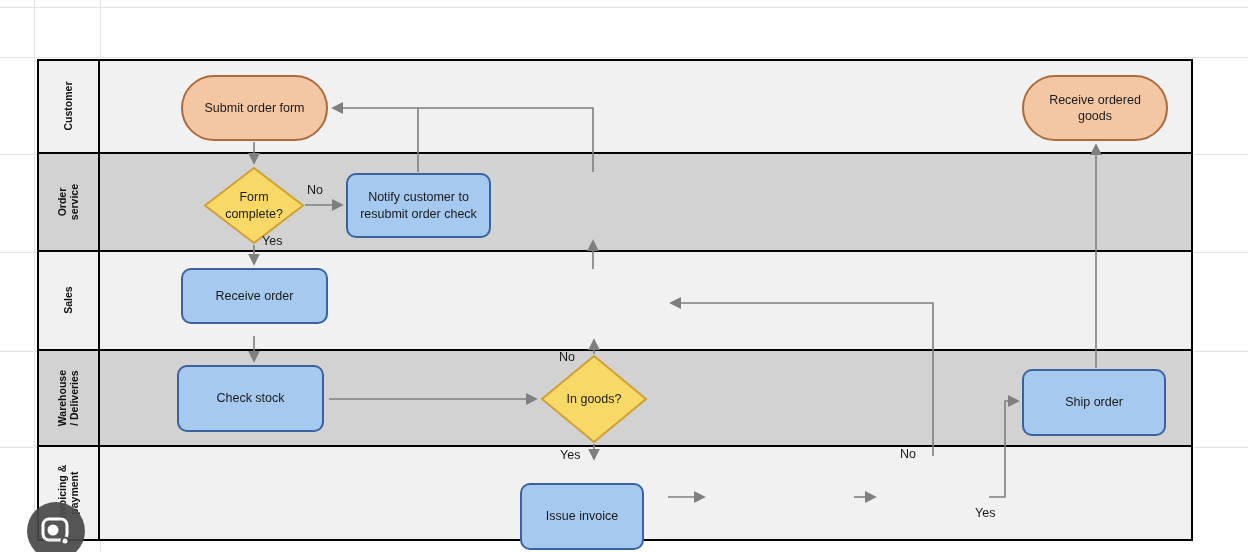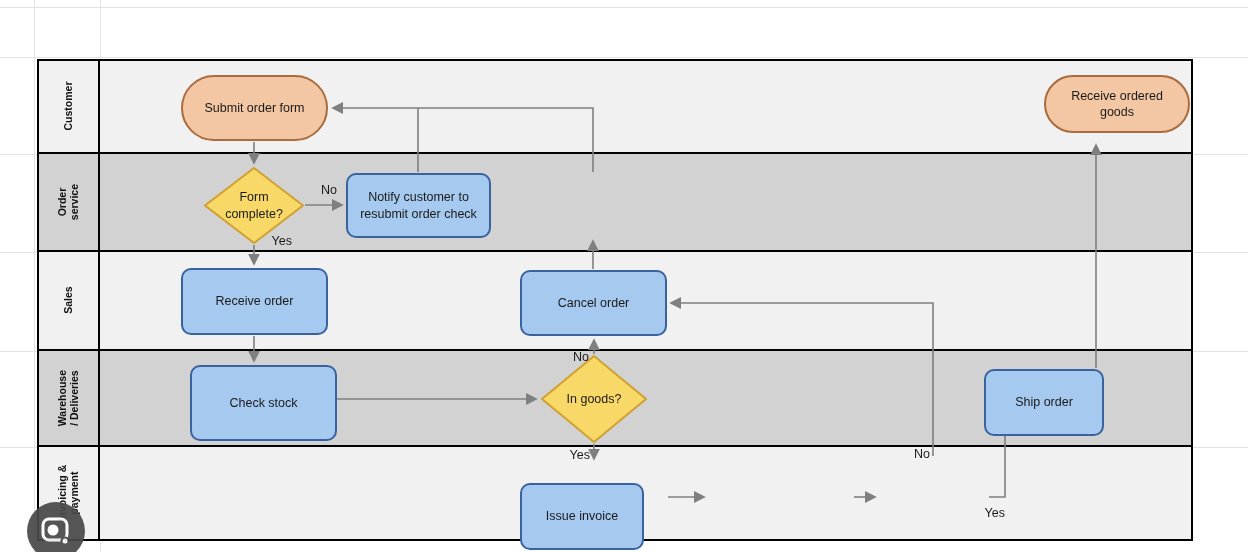--- a/index.html
+++ b/index.html
@@ -34,21 +34,21 @@
         border-radius:10px;padding:4px 11px;}
   .terminator{background:var(--terminator-fill,#f3c7a3);border:2px solid var(--terminator-stroke,#aa6b3e);
               border-radius:33px;padding:4px 16px;}
   .decision{background:transparent;border:none;padding:0;}
   .decision svg{position:absolute;left:0;top:0;width:100%;height:100%;}
   .decision .dlabel{position:relative;z-index:1;max-width:80%;}
   .decision polygon{fill:var(--decision-fill,#f8d967);stroke:var(--decision-stroke,#d1a136);stroke-width:2;}
 
   
   .edge-label{position:absolute;z-index:4;font-size:12.5px;color:#1a1a1a;
-              width:30px;text-align:right;}
+              width:30px;text-align:left;}
 
   
   .lens-button{position:absolute;left:27px;top:502px;width:58px;height:58px;border-radius:50%;
                background:#4a4a4a;opacity:.93;z-index:5;display:flex;align-items:center;justify-content:center;}
 </style>
 </head>
 <body>
 
 <div class="canvas">
 
@@ -113,52 +113,49 @@
     <path class="wire" marker-end="url(#arr)" d="M854,497 L875,497"></path>
     <path class="wire" marker-end="url(#arr)" d="M933,456 L933,303 L671,303"></path>
     <path class="wire" marker-end="url(#arr)" d="M989,497 L1005,497 L1005,401 L1018,401"></path>
     <path class="wire" marker-end="url(#arr)" d="M1096,368 L1096,145"></path>
     <path class="wire" marker-end="url(#arr)" d="M593,269 L593,241"></path>
   </svg>
 
   <div class="node terminator" style="left:181px;top:75px;width:147px;height:66px">
     <span>Submit order form</span>
   </div>
-  <div class="node terminator" style="left:1044px;top:75px;width:146px;height:58px">
+  <div class="node terminator" style="left:1022px;top:75px;width:146px;height:66px">
     <span>Receive ordered goods</span>
   </div>
 
   <div class="node decision" style="left:204px;top:167px;width:100px;height:77px">
     <svg viewBox="0 0 100 77" preserveAspectRatio="none">
       <polygon points="50,1 99,38.5 50,76 1,38.5"></polygon>
       </svg>
     <span class="dlabel">Form complete?</span>
   </div>
 
   <div class="node task" style="left:346px;top:173px;width:145px;height:65px">
     <span>Notify customer to resubmit order check</span>
   </div>
-  <div class="node task" style="left:181px;top:268px;width:147px;height:67px">
+  <div class="node task" style="left:181px;top:268px;width:147px;height:56px">
     <span>Receive order</span>
   </div>
-  <div class="node task" style="left:520px;top:270px;width:147px;height:66px">
-    <span>Cancel order</span>
-  </div>
-  <div class="node task" style="left:190px;top:365px;width:147px;height:76px">
+  <div class="node task" style="left:177px;top:365px;width:147px;height:67px">
     <span>Check stock</span>
   </div>
 
   <div class="node decision" style="left:541px;top:355px;width:106px;height:88px">
     <svg viewBox="0 0 106 88" preserveAspectRatio="none">
       <polygon points="53,1 105,44 53,87 1,44"></polygon>
       </svg>
     <span class="dlabel">In goods?</span>
   </div>
 
-  <div class="node task" style="left:984px;top:369px;width:120px;height:67px">
+  <div class="node task" style="left:1022px;top:369px;width:144px;height:67px">
     <span>Ship order</span>
   </div>
   <div class="node task" style="left:520px;top:483px;width:124px;height:67px">
     <span>Issue invoice</span>
   </div>
 
 
   <div class="edge-label" style="left:307px;top:183px">No</div>
   <div class="edge-label" style="left:262px;top:234px">Yes</div>
   <div class="edge-label" style="left:559px;top:350px">No</div>

